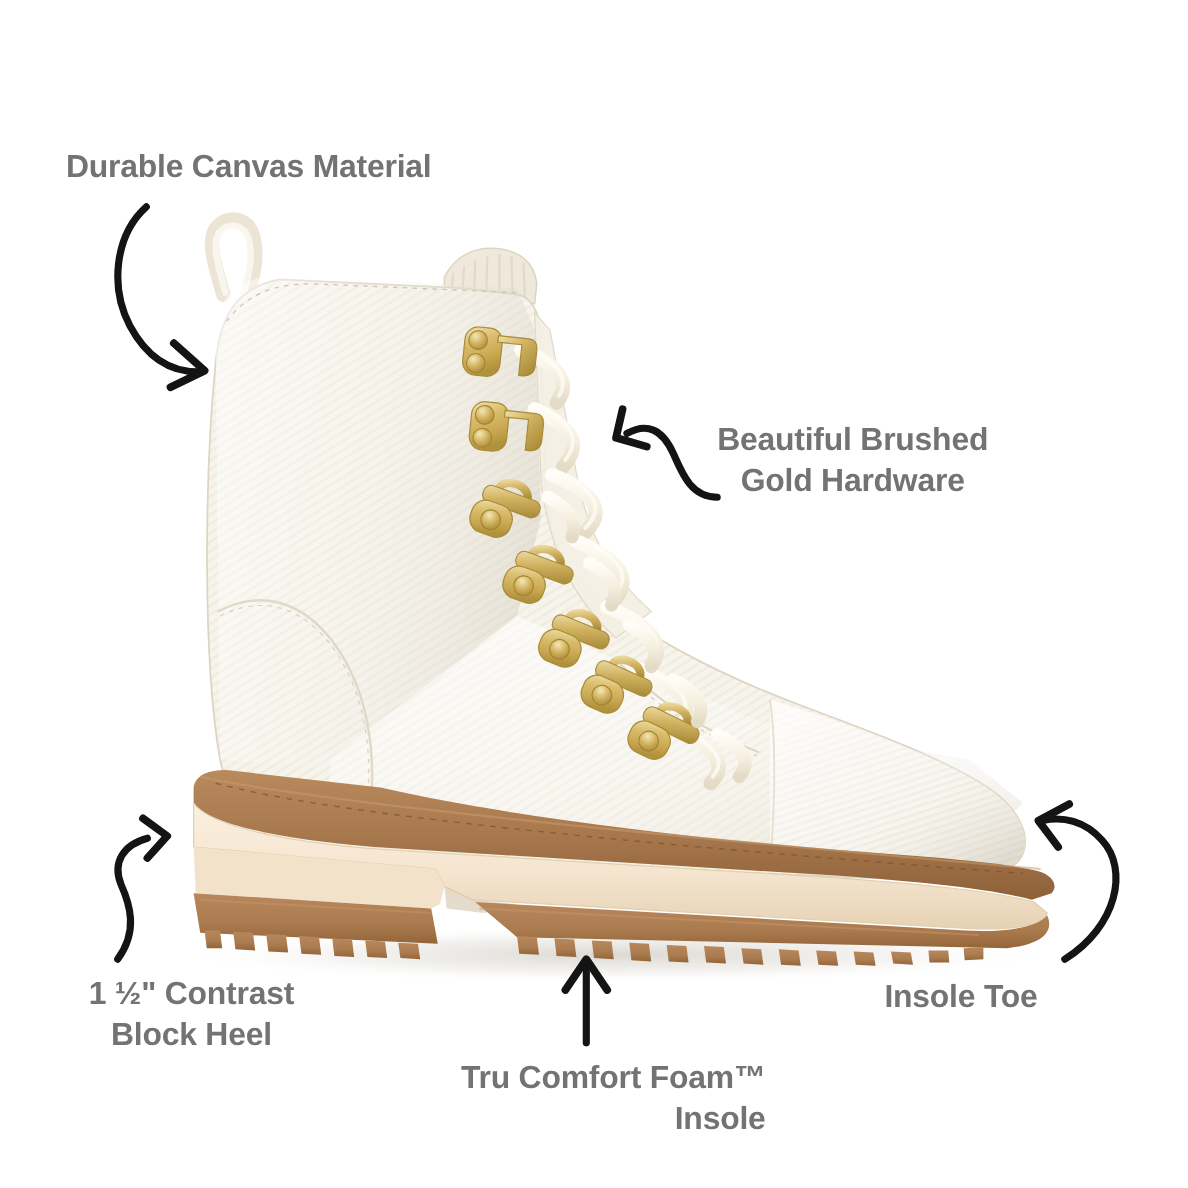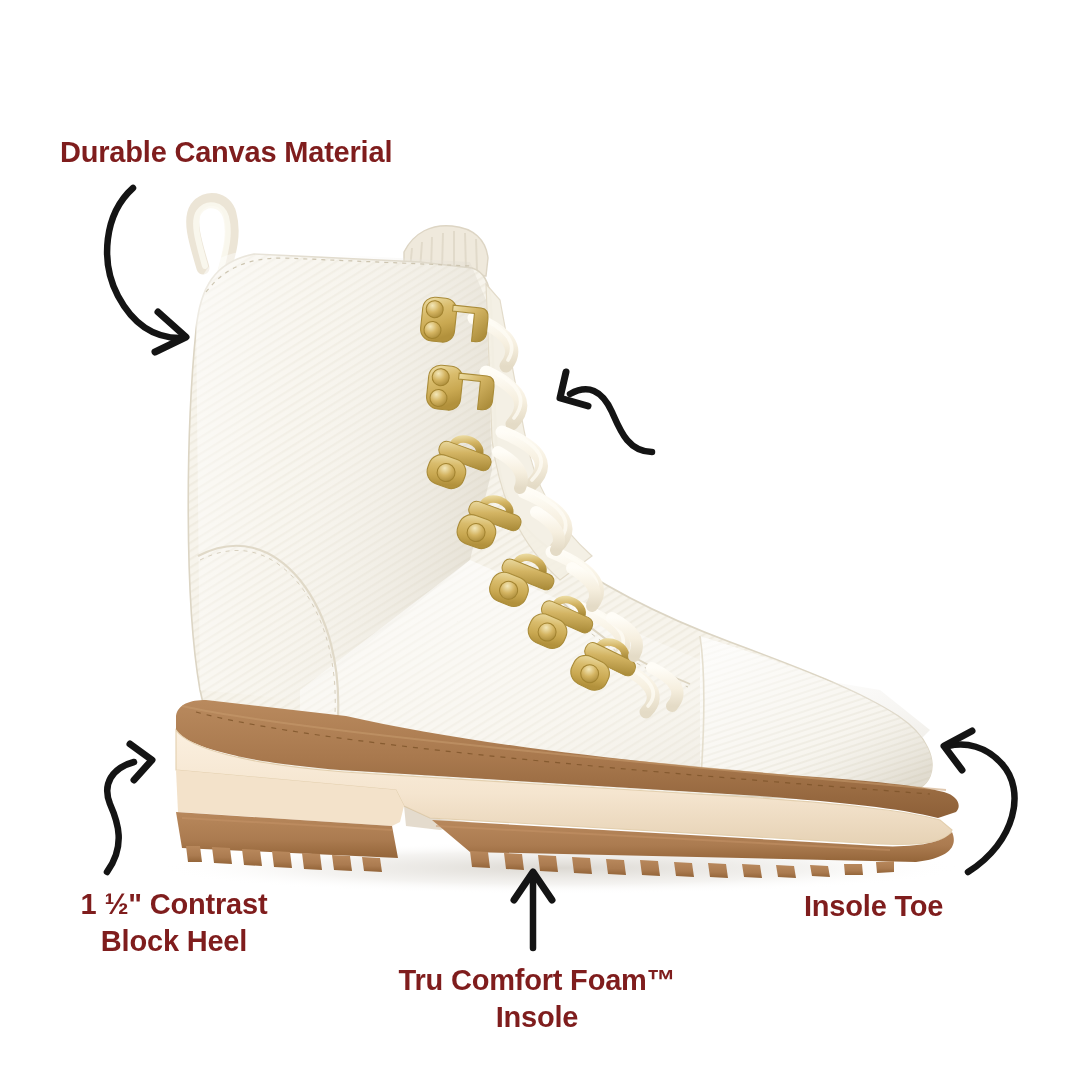--- a/index.html
+++ b/index.html
@@ -12,32 +12,32 @@
     width: 1080px;
     height: 1080px;
     background: #ffffff;
     overflow: hidden;
     font-family: "Liberation Sans", sans-serif;
   }
 
   
   .label {
     position: absolute;
-    color: #7f1d1d;
+    color: #737373;
     font-family: "Liberation Sans", sans-serif;
     font-weight: bold;
     font-size: 29px;
     line-height: 1.28;
     letter-spacing: -0.2px;
     white-space: pre-line;
   }
   .label.l-canvas   { left: 60px;  top: 134px; }
   .label.l-hardware { left: 652px; top: 382px; text-align: center; }
   .label.l-heel     { left: 66px;  top: 886px; text-align: center; width: 216px; }
-  .label.l-insole   { left: 378px; top: 962px; text-align: center; width: 318px; }
+  .label.l-insole   { left: 378px; top: 962px; text-align: right; width: 318px; }
   .label.l-toe      { left: 804px; top: 888px; }
 
   
   .arrows {
     position: absolute;
     left: 0; top: 0;
     width: 1080px; height: 1080px;
     pointer-events: none;
   }
 
@@ -359,20 +359,22 @@
     </g>
 
     <g>
       <path d="M968,872 C1016,842 1026,790 1002,764 C986,746 966,742 948,746" fill="none" stroke="#141414" stroke-width="6.5" stroke-linecap="round"></path>
       <path d="M972,731 L944,746 L962,770" fill="none" stroke="#141414" stroke-width="7" stroke-linecap="round" stroke-linejoin="round"></path>
     </g>
   </svg>
 
   <div class="label l-canvas">Durable Canvas Material</div>
 
+  <div class="label l-hardware">Beautiful Brushed
+Gold Hardware</div>
 
   <div class="label l-heel">1 ½" Contrast
 Block Heel</div>
 
   <div class="label l-insole">Tru Comfort Foam™
 Insole</div>
 
   <div class="label l-toe">Insole Toe</div>
 
 </div>

